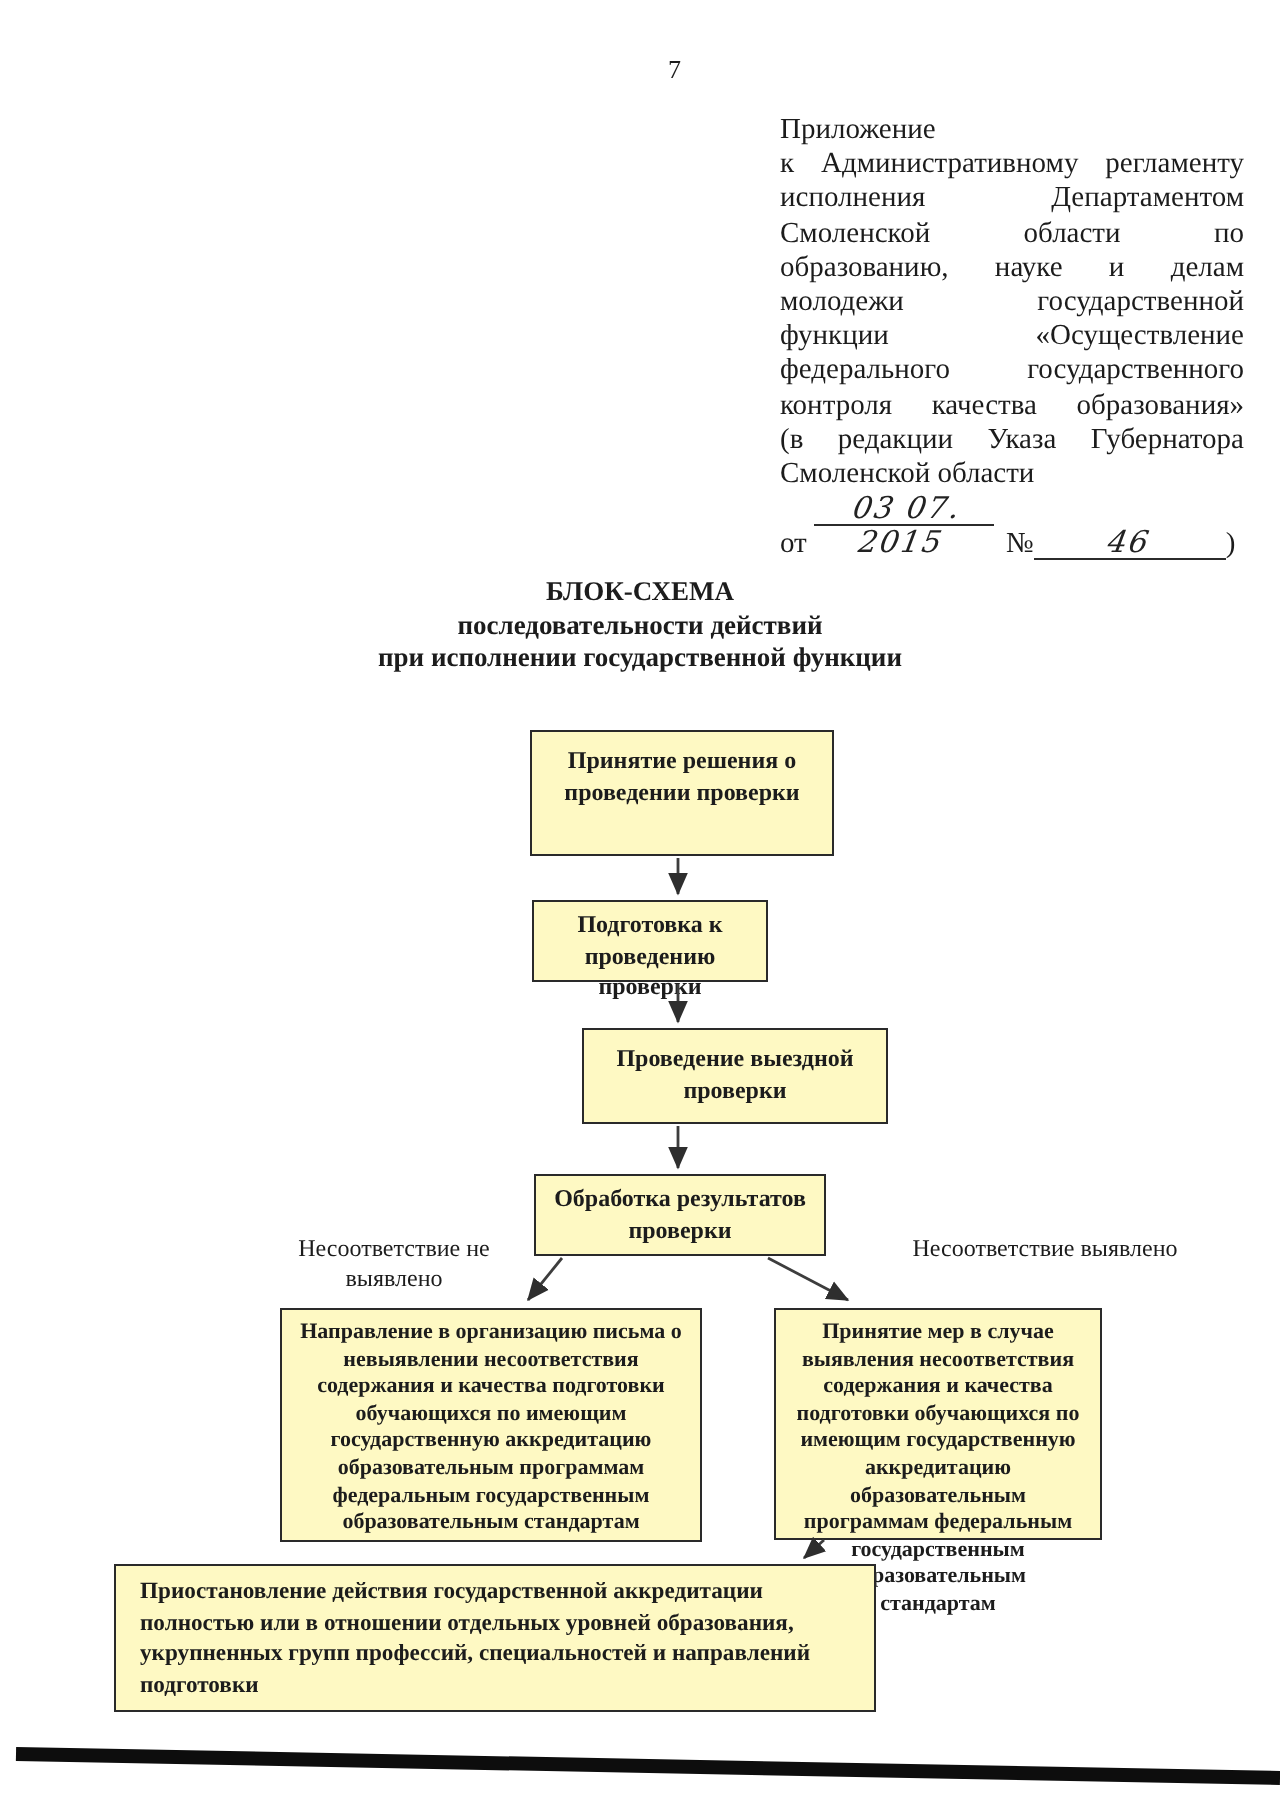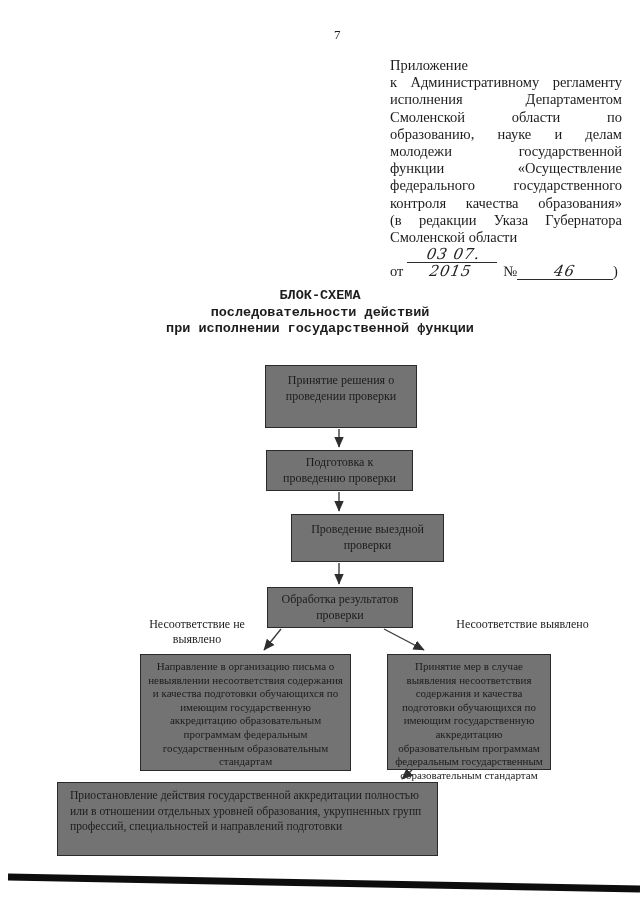--- a/index.html
+++ b/index.html
@@ -59,38 +59,38 @@
   }
   
   .doc-title {
     position: absolute;
     left: 0; top: 288px;
     width: 640px;
     text-align: center;
     font-weight: bold;
     font-size: 13.5px;
     line-height: 16.5px;
-    font-family: Liberation Mono, monospace;
   }
   
   .flow-box {
     position: absolute;
     border: 1.6px solid #2a2a2a;
-    background: #737373;
+    background: #fef9c3;
     box-sizing: border-box;
     text-align: center;
     font-size: 12px;
     line-height: 15.5px;
+    font-weight: bold;
   }
   .flow-box.small-text {
     font-size: 11px;
     line-height: 13.6px;
   }
   #step1 { left: 265px; top: 365px; width: 152px; height: 63px; padding: 7px 10px 0; }
-  #step2 { left: 266px; top: 450px; width: 147px; height: 41px; padding: 4px 8px 0; }
+  #step2 { left: 266px; top: 450px; width: 118px; height: 41px; padding: 4px 8px 0; }
   #step3 { left: 263px; top: 514px; width: 153px; height: 48px; padding: 7px 12px 0; margin-left: 28px; }
   #step4 { left: 267px; top: 587px; width: 146px; height: 41px; padding: 4px 8px 0; }
   #outcome-left  { left: 140px; top: 654px; width: 211px; height: 117px; padding: 5px 7px 0; }
   #outcome-right { left: 387px; top: 654px; width: 164px; height: 116px; padding: 5px 7px 12px; }
   #final-box {
     left: 57px; top: 782px; width: 381px; height: 74px;
     padding: 5px 12px 0;
     text-align: left;
     font-size: 11.6px;
     line-height: 15.5px;

